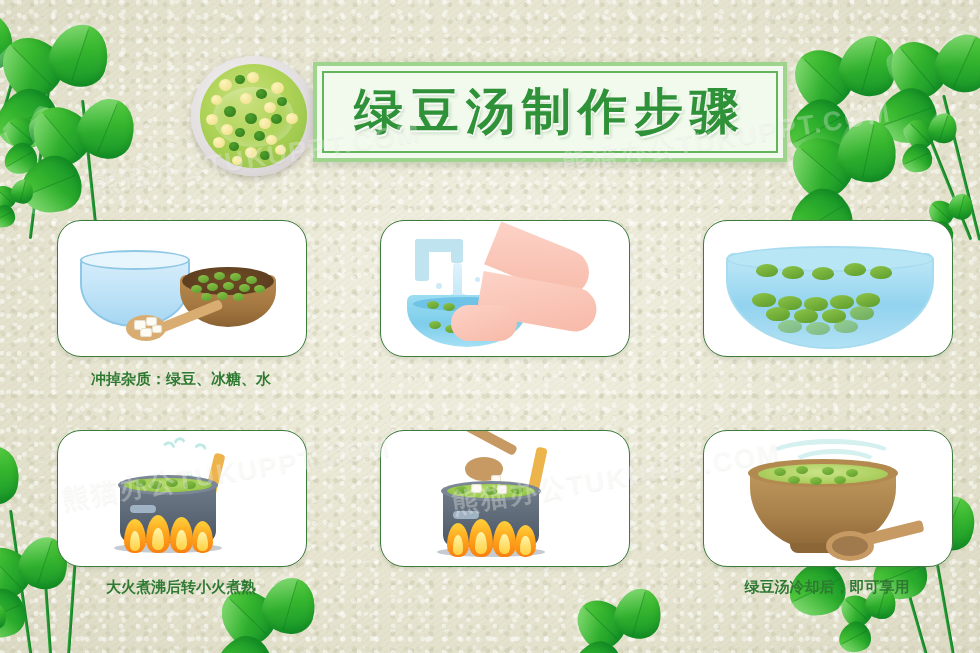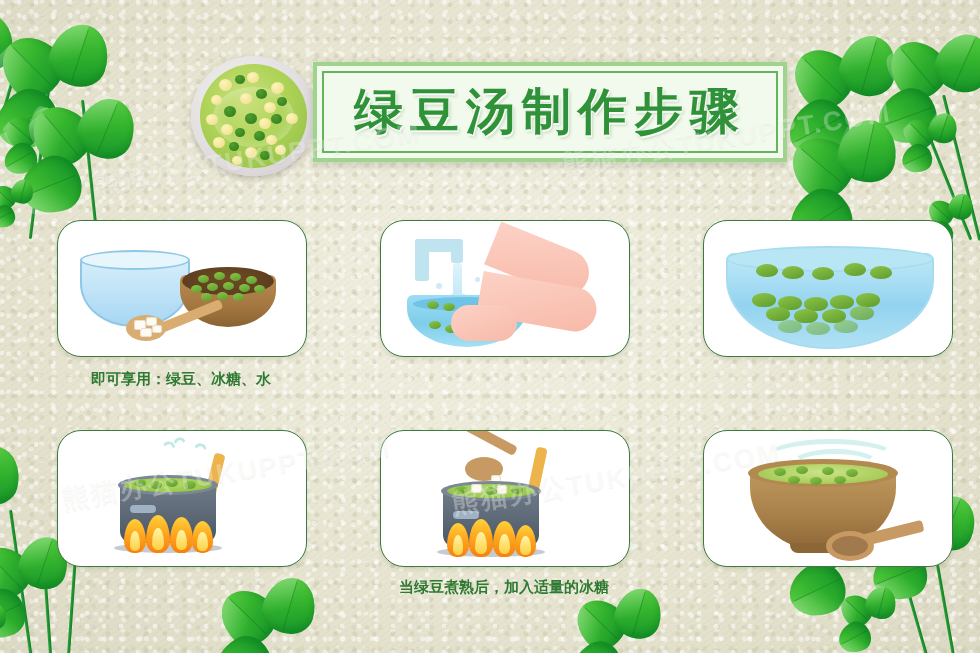--- a/index.html
+++ b/index.html
@@ -355,21 +355,21 @@
       <span class="sh seed" style="left:159px;top:71px;width:11px;height:8px;"></span>
       <span class="sh seed" style="left:175px;top:72px;width:11px;height:8px;"></span>
       <div class="sh spoon-handle" style="left:100px;top:90px;width:66px;height:10px;transform:rotate(-22deg);"></div>
       <div class="sh spoon-bowl" style="left:68px;top:94px;width:40px;height:26px;"></div>
       <span class="sh sugar" style="left:76px;top:99px;width:12px;height:10px;"></span>
       <span class="sh sugar" style="left:88px;top:96px;width:11px;height:9px;"></span>
       <span class="sh sugar" style="left:82px;top:107px;width:12px;height:9px;"></span>
       <span class="sh sugar" style="left:94px;top:104px;width:10px;height:8px;"></span>
     </div>
   </div>
-  <div class="caption" style="left:46px;top:370px;">即可享用：绿豆、冰糖、水</div>
+  <div class="caption" style="left:46px;top:370px;">冲掉杂质：绿豆、冰糖、水</div>
 
   <div class="card" style="left:380px;top:220px;">
     <div class="art">
       <div class="sh faucet" style="left:34px;top:18px;width:14px;height:42px;"></div>
       <div class="sh faucet" style="left:34px;top:18px;width:48px;height:13px;"></div>
       <div class="sh faucet" style="left:70px;top:28px;width:12px;height:14px;"></div>
       <div class="sh" style="left:72px;top:42px;width:9px;height:40px;background:linear-gradient(180deg,#dff3fc,#bfe6f7);border-radius:4px;"></div>
       <div class="sh" style="left:63px;top:72px;width:28px;height:20px;background:radial-gradient(ellipse,#eaf8fd 0%,#c9e9f8 70%,rgba(255,255,255,0) 100%);border-radius:50%;"></div>
       <span class="sh" style="left:55px;top:62px;width:6px;height:6px;background:#cfeaf8;border-radius:50%;"></span>
       <span class="sh" style="left:94px;top:56px;width:5px;height:5px;background:#cfeaf8;border-radius:50%;"></span>
@@ -427,20 +427,21 @@
       <span class="sh seed" style="left:108px;top:48px;width:12px;height:8px;"></span>
       <span class="sh seed" style="left:126px;top:50px;width:12px;height:8px;"></span>
       <div class="sh" style="left:72px;top:74px;width:26px;height:8px;background:#9fb3c4;border-radius:5px;"></div>
       <div class="sh" style="left:56px;top:112px;width:108px;height:10px;background:#c6cbd1;border-radius:50%;"></div>
       <div class="sh flame" style="left:66px;top:88px;width:22px;height:34px;"></div>
       <div class="sh flame" style="left:88px;top:84px;width:24px;height:38px;"></div>
       <div class="sh flame" style="left:112px;top:86px;width:23px;height:36px;"></div>
       <div class="sh flame" style="left:134px;top:90px;width:21px;height:32px;"></div>
     </div>
   </div>
+  <div class="caption" style="left:46px;top:578px;">大火煮沸后转小火煮熟</div>
 
   <div class="card" style="left:380px;top:430px;">
     <div class="art">
       <div class="sh spoon-handle" style="left:80px;top:2px;width:58px;height:10px;background:#c89a63;transform:rotate(28deg);"></div>
       <div class="sh spoon-bowl" style="left:84px;top:26px;width:38px;height:24px;background:#c89a63;"></div>
       <span class="sh sugar" style="left:110px;top:44px;width:10px;height:9px;"></span>
       <span class="sh sugar" style="left:112px;top:52px;width:9px;height:8px;"></span>
       <div class="sh spoon-handle" style="left:150px;top:16px;width:11px;height:56px;background:#edb44c;transform:rotate(12deg);"></div>
       <div class="sh pot" style="left:62px;top:58px;width:96px;height:58px;"></div>
       <div class="sh pot-rim" style="left:60px;top:50px;width:100px;height:20px;"></div>
@@ -451,21 +452,20 @@
       <span class="sh sugar" style="left:90px;top:53px;width:11px;height:9px;"></span>
       <span class="sh sugar" style="left:116px;top:54px;width:10px;height:9px;"></span>
       <div class="sh" style="left:72px;top:80px;width:26px;height:8px;background:#9fb3c4;border-radius:5px;"></div>
       <div class="sh" style="left:56px;top:116px;width:108px;height:10px;background:#c6cbd1;border-radius:50%;"></div>
       <div class="sh flame" style="left:66px;top:92px;width:22px;height:34px;"></div>
       <div class="sh flame" style="left:88px;top:88px;width:24px;height:38px;"></div>
       <div class="sh flame" style="left:112px;top:90px;width:23px;height:36px;"></div>
       <div class="sh flame" style="left:134px;top:94px;width:21px;height:32px;"></div>
     </div>
   </div>
-  <div class="caption" style="left:369px;top:578px;">当绿豆煮熟后，加入适量的冰糖</div>
 
   <div class="card" style="left:703px;top:430px;">
     <div class="art">
       <div class="sh" style="left:62px;top:8px;width:120px;height:26px;border:5px solid #d4f0ef;border-radius:50%;border-color:#d4f0ef transparent transparent transparent;"></div>
       <div class="sh" style="left:86px;top:18px;width:80px;height:22px;border:5px solid #d4f0ef;border-radius:50%;border-color:#d4f0ef transparent transparent transparent;"></div>
       <div class="sh" style="left:46px;top:36px;width:146px;height:84px;background:linear-gradient(180deg,#c09a60 0%,#a9814a 55%,#8d6637 100%);border-radius:8px 8px 50% 50%/8px 8px 76% 76%;"></div>
       <div class="sh" style="left:44px;top:28px;width:150px;height:28px;background:#b2894f;border-radius:50%;"></div>
       <div class="sh" style="left:54px;top:33px;width:130px;height:20px;background:radial-gradient(ellipse at 50% 40%,#cbe48a 0%,#aed061 60%,#95bd4c 100%);border-radius:50%;"></div>
       <span class="sh seed" style="left:70px;top:37px;width:12px;height:8px;"></span>
       <span class="sh seed" style="left:92px;top:35px;width:12px;height:8px;"></span>
@@ -473,18 +473,19 @@
       <span class="sh seed" style="left:142px;top:38px;width:12px;height:8px;"></span>
       <span class="sh seed" style="left:84px;top:45px;width:12px;height:8px;"></span>
       <span class="sh seed" style="left:106px;top:46px;width:12px;height:8px;"></span>
       <span class="sh seed" style="left:130px;top:45px;width:12px;height:8px;"></span>
       <div class="sh" style="left:86px;top:112px;width:66px;height:10px;background:#8d6637;border-radius:0 0 8px 8px;"></div>
       <div class="sh spoon-handle" style="left:158px;top:96px;width:62px;height:12px;background:#c89a63;transform:rotate(-14deg);"></div>
       <div class="sh" style="left:122px;top:100px;width:48px;height:30px;background:#c89a63;border-radius:50%;"></div>
       <div class="sh" style="left:128px;top:105px;width:36px;height:20px;background:#a07a4c;border-radius:50%;"></div>
     </div>
   </div>
+  <div class="caption" style="left:692px;top:578px;">绿豆汤冷却后，即可享用</div>
 
   <div class="watermark" style="left:90px;top:140px;font-size:27px;transform:rotate(-9deg);opacity:.5;">熊猫办公TUKUPPT.COM</div>
   <div class="watermark" style="left:560px;top:120px;font-size:27px;transform:rotate(-9deg);opacity:.5;">熊猫办公TUKUPPT.COM</div>
   <div class="watermark" style="left:60px;top:455px;font-size:27px;transform:rotate(-9deg);opacity:.55;">熊猫办公TUKUPPT.COM</div>
   <div class="watermark" style="left:450px;top:460px;font-size:27px;transform:rotate(-9deg);opacity:.55;">熊猫办公TUKUPPT.COM</div>
 </div>
 
 </body></html>

